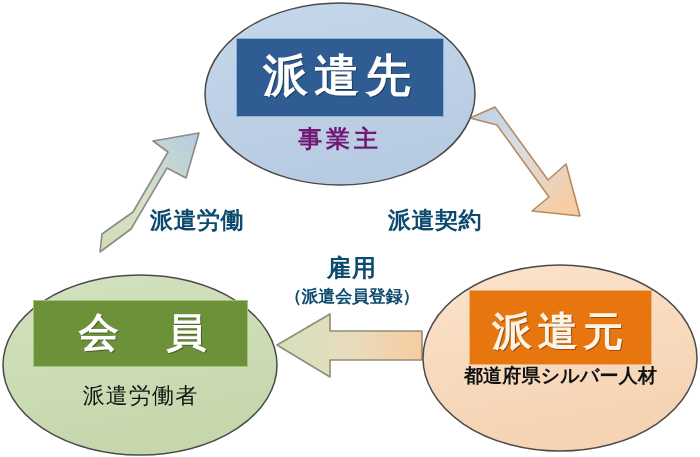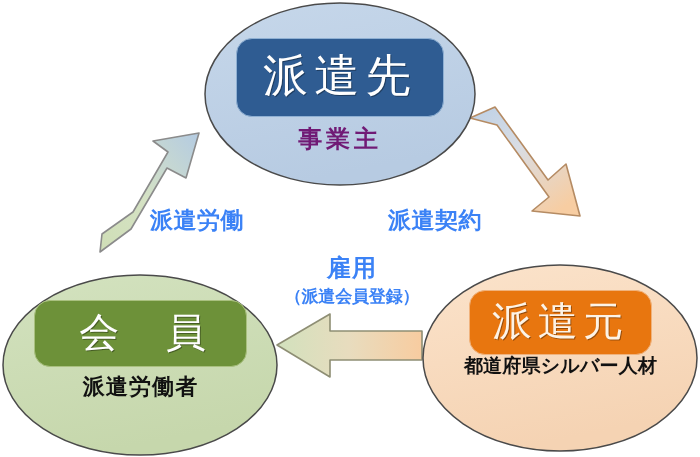--- a/index.html
+++ b/index.html
@@ -23,26 +23,25 @@
     height: 457px;
   }
   .node-text {
     position: absolute;
     text-align: center;
     pointer-events: none;
   }
   .title-chip {
     display: inline-block;
     color: #ffffff;
-    font-weight: 400;
+    font-weight: 700;
     letter-spacing: 0.14em;
     text-shadow: 1px 1px 0 rgba(0,0,0,0.35);
     line-height: 1;
     white-space: nowrap;
-    border-radius: 16px;
   }
   
   #node-top-text {
     left: 205px;
     top: 38px;
     width: 270px;
   }
   #node-top-chip {
     background: #2f5c92;
     border: 1px solid #8fb0d3;
@@ -64,51 +63,51 @@
   }
   #node-member-chip {
     background: #6d9139;
     border: 1px solid #a9c07f;
     padding: 11px 24px 14px 28px;
     font-size: 40px;
     letter-spacing: 0.42em;
     text-indent: 0.42em;
   }
   #node-member-sub {
-    margin-top: 5px;
+    margin-top: 14px;
     font-size: 22px;
     color: #111111;
     letter-spacing: 0.05em;
-    font-weight: 700;
+    font-weight: 400;
   }
   
   #node-agency-text {
     left: 428px;
     top: 290px;
     width: 265px;
   }
   #node-agency-chip {
     background: #e8760f;
     border: 1px solid #f0b27c;
-    padding: 10px 22px 13px 22px;
+    padding: 20px 22px 13px 22px;
     font-size: 40px;
     color: #fdf3e6;
   }
   #node-agency-sub {
     margin-top: 0;
     font-size: 19px;
     color: #111111;
     font-weight: 700;
     line-height: 1.12;
     letter-spacing: 0.01em;
   }
   
   .edge-label {
     position: absolute;
-    color: #3b82f6;
+    color: #0c4a6e;
     font-weight: 700;
     text-align: center;
     white-space: nowrap;
     pointer-events: none;
   }
   #edge-label-left {
     left: 150px;
     top: 205px;
     font-size: 23px;
     letter-spacing: 0.02em;

